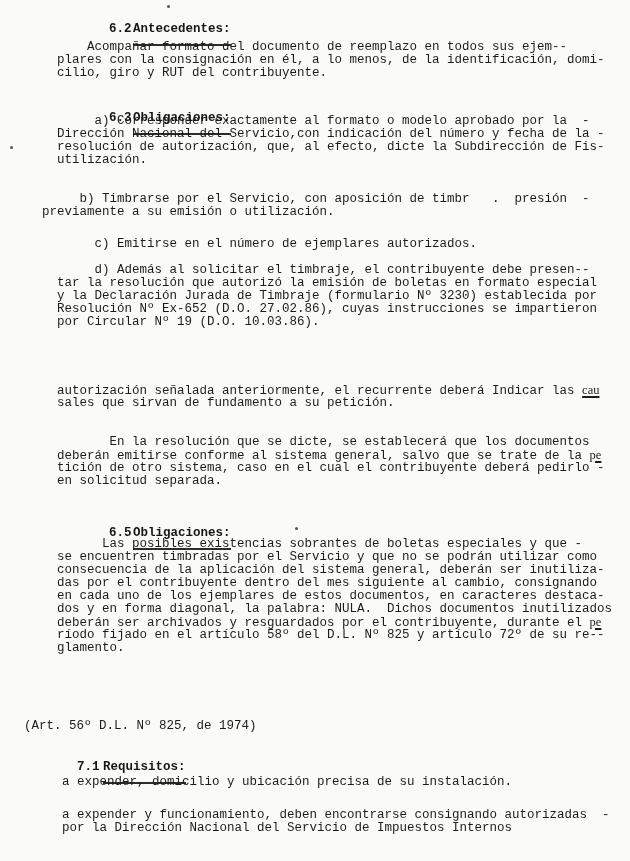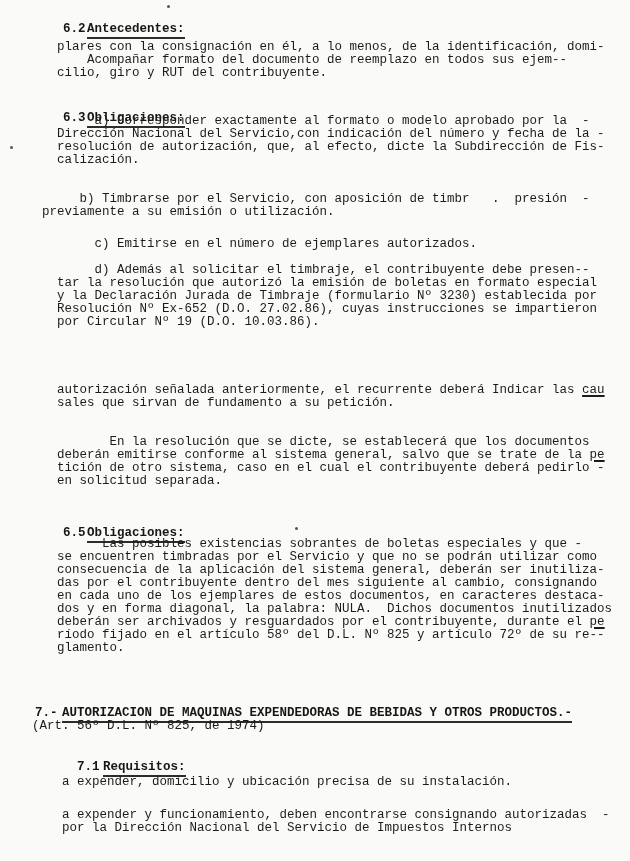--- a/index.html
+++ b/index.html
@@ -24,74 +24,72 @@
   }
   .ln {
     white-space: pre;
     height: 13px;
   }
   .num {
     display: inline-block;
     font-weight: bold;
     color: #161616;
   }
-  .num-w24 { width: 24px; }
+  .num-w24 { width: 24px; margin-left: 46px; }
   .num-w27 { width: 27px; }
   .num-w26 { width: 26px; font-family: Liberation Mono, monospace; }
   .ht {
     font-weight: bold;
     color: #161616;
     border-bottom: 2px solid #2c2c2c;
-    padding-bottom: 1px;
+    padding-bottom: 8px;
   }
   .u {
     text-decoration: underline;
     text-decoration-thickness: 1.5px;
     text-underline-offset: 2px;
+    font-family: Liberation Serif, serif;
   }
   .speck {
     position: absolute;
     background: #555;
     border-radius: 50%;
   }
 </style>
 </head>
 <body>
 
 <div class="page">
 
   <span class="speck" style="left:167px;top:5px;width:3px;height:3px"></span>
   <span class="speck" style="left:10px;top:146px;width:3px;height:3px"></span>
   <span class="speck" style="left:295px;top:527px;width:3px;height:3px"></span>
 
   <div class="block" style="top:10px;left:33px">
     <span class="num num-w24">6.2</span><span class="ht">Antecedentes:</span>
   </div>
-  <div class="block" style="top:41px;left:57px"><div class="ln">plares con la consignación en él, a lo menos, de la identificación, domi-</div><div class="ln">    Acompañar formato del documento de reemplazo en todos sus ejem--</div><div class="ln">cilio, giro y RUT del contribuyente.</div></div>
+  <div class="block" style="top:41px;left:57px"><div class="ln">    Acompañar formato del documento de reemplazo en todos sus ejem--</div><div class="ln">plares con la consignación en él, a lo menos, de la identificación, domi-</div><div class="ln">cilio, giro y RUT del contribuyente.</div></div>
 
   <div class="block" style="top:99px;left:33px">
     <span class="num num-w24">6.3</span><span class="ht">Obligaciones:</span>
   </div>
-  <div class="block" style="top:115px;left:57px"><div class="ln">     a) Corresponder exactamente al formato o modelo aprobado por la  -</div><div class="ln">Dirección Nacional del Servicio,con indicación del número y fecha de la -</div><div class="ln">resolución de autorización, que, al efecto, dicte la Subdirección de Fis-</div><div class="ln">calización.</div></div>
+  <div class="block" style="top:115px;left:57px"><div class="ln">     a) Corresponder exactamente al formato o modelo aprobado por la  -</div><div class="ln">Dirección Nacional del Servicio,con indicación del número y fecha de la -</div><div class="ln">resolución de autorización, que, al efecto, dicte la Subdirección de Fis-</div><div class="ln">utilización.</div></div>
   <div class="block" style="top:193px;left:42px"><div class="ln">     b) Timbrarse por el Servicio, con aposición de timbr   .  presión  -</div><div class="ln">previamente a su emisión o utilización.</div></div>
   <div class="block" style="top:238px;left:57px"><div class="ln">     c) Emitirse en el número de ejemplares autorizados.</div></div>
   <div class="block" style="top:264px;left:57px"><div class="ln">     d) Además al solicitar el timbraje, el contribuyente debe presen--</div><div class="ln">tar la resolución que autorizó la emisión de boletas en formato especial</div><div class="ln">y la Declaración Jurada de Timbraje (formulario Nº 3230) establecida por</div><div class="ln">Resolución Nº Ex-652 (D.O. 27.02.86), cuyas instrucciones se impartieron</div><div class="ln">por Circular Nº 19 (D.O. 10.03.86).</div></div>
 
   <div class="block" style="top:384px;left:57px"><div class="ln"><span>autorización señalada anteriormente, el recurrente deberá Indicar las </span><span class="u">cau</span></div><div class="ln">sales que sirvan de fundamento a su petición.</div></div>
   <div class="block" style="top:436px;left:57px"><div class="ln">       En la resolución que se dicte, se establecerá que los documentos</div><div class="ln"><span>deberán emitirse conforme al sistema general, salvo que se trate de la </span><span class="u">pe</span></div><div class="ln">tición de otro sistema, caso en el cual el contribuyente deberá pedirlo -</div><div class="ln">en solicitud separada.</div></div>
 
   <div class="block" style="top:514px;left:33px">
     <span class="num num-w24">6.5</span><span class="ht">Obligaciones:</span>
   </div>
   <div class="block" style="top:538px;left:57px"><div class="ln">      Las posibles existencias sobrantes de boletas especiales y que -</div><div class="ln">se encuentren timbradas por el Servicio y que no se podrán utilizar como</div><div class="ln">consecuencia de la aplicación del sistema general, deberán ser inutiliza-</div><div class="ln">das por el contribuyente dentro del mes siguiente al cambio, consignando</div><div class="ln">en cada uno de los ejemplares de estos documentos, en caracteres destaca-</div><div class="ln">dos y en forma diagonal, la palabra: NULA.  Dichos documentos inutilizados</div><div class="ln"><span>deberán ser archivados y resguardados por el contribuyente, durante el </span><span class="u">pe</span></div><div class="ln">ríodo fijado en el artículo 58º del D.L. Nº 825 y artículo 72º de su re--</div><div class="ln">glamento.</div></div>
 
-  <div class="block" style="top:694px;left:5px">
-    <span class="num num-w27">7.-</span><span class="ht">AUTORIZACION DE MAQUINAS EXPENDEDORAS DE BEBIDAS Y OTROS PRODUCTOS.-</span>
-  </div>
-  <div class="block" style="top:720px;left:32px">(Art. 56º D.L. Nº 825, de 1974)</div>
+  <div class="block" style="top:720px;left:24px">(Art. 56º D.L. Nº 825, de 1974)</div>
 
   <div class="block" style="top:748px;left:47px">
     <span class="num num-w26">7.1</span><span class="ht">Requisitos:</span>
   </div>
   <div class="block" style="top:776px;left:62px"><div class="ln">a expender, domicilio y ubicación precisa de su instalación.</div></div>
   <div class="block" style="top:809px;left:62px"><div class="ln">a expender y funcionamiento, deben encontrarse consignando autorizadas  -</div><div class="ln">por la Dirección Nacional del Servicio de Impuestos Internos</div></div>
 
 </div>
 
 </body></html>

